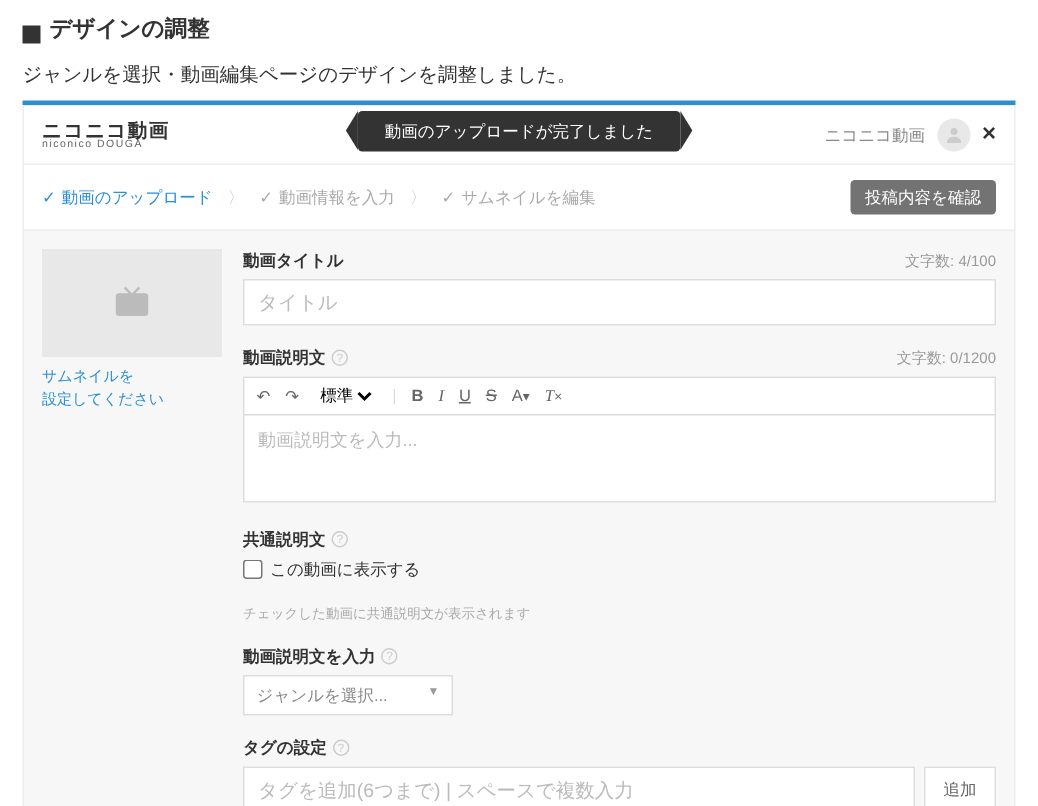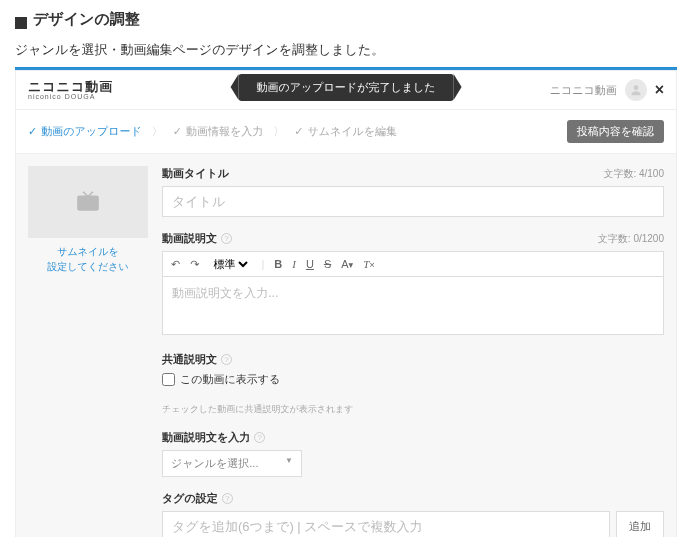--- a/index.html
+++ b/index.html
@@ -25,21 +25,21 @@
 .steps{background:#fff;padding:10px 12px;display:flex;align-items:center;gap:4px;font-size:11px;border-bottom:1px solid #eee}
 .step{display:flex;align-items:center;gap:4px;color:#aaa}
 .step.active{color:#2a8fd4}
 .chev{color:#ccc;margin:0 6px}
 .check{color:#2a8fd4}
 .confirm-btn{margin-left:auto;background:#737373;color:#fff;padding:4px 10px;border-radius:3px;font-size:11px}
 .body{display:flex;padding:12px;gap:14px}
 .thumb-col{width:120px;flex-shrink:0}
 .thumb-box{width:120px;height:72px;background:#e8e8e8;display:flex;align-items:center;justify-content:center;margin-bottom:6px}
 .thumb-box svg{width:26px;height:22px;fill:#bbb}
-.thumb-txt{font-size:10px;text-align:center;color:#2a8fd4;line-height:1.5}
+.thumb-txt{font-size:10px;text-align:left;color:#2a8fd4;line-height:1.5}
 .form-col{flex:1}
 .field{margin-bottom:14px}
 .label-row{display:flex;align-items:center;margin-bottom:5px}
 .label{font-size:11px;font-weight:bold}
 .help{width:11px;height:11px;border-radius:50%;border:1px solid #ccc;color:#ccc;font-size:8px;display:inline-flex;align-items:center;justify-content:center;margin-left:4px}
 .count{margin-left:auto;font-size:10px;color:#999}
 .input{width:100%;border:1px solid #ddd;padding:7px 9px;font-size:13px;background:#fff}
 .input::placeholder{color:#bbb}
 .toolbar{border:1px solid #ddd;border-bottom:none;background:#fff;padding:5px 8px;display:flex;align-items:center;gap:10px;font-size:11px;color:#666}
 .toolbar .sep{color:#ddd}

